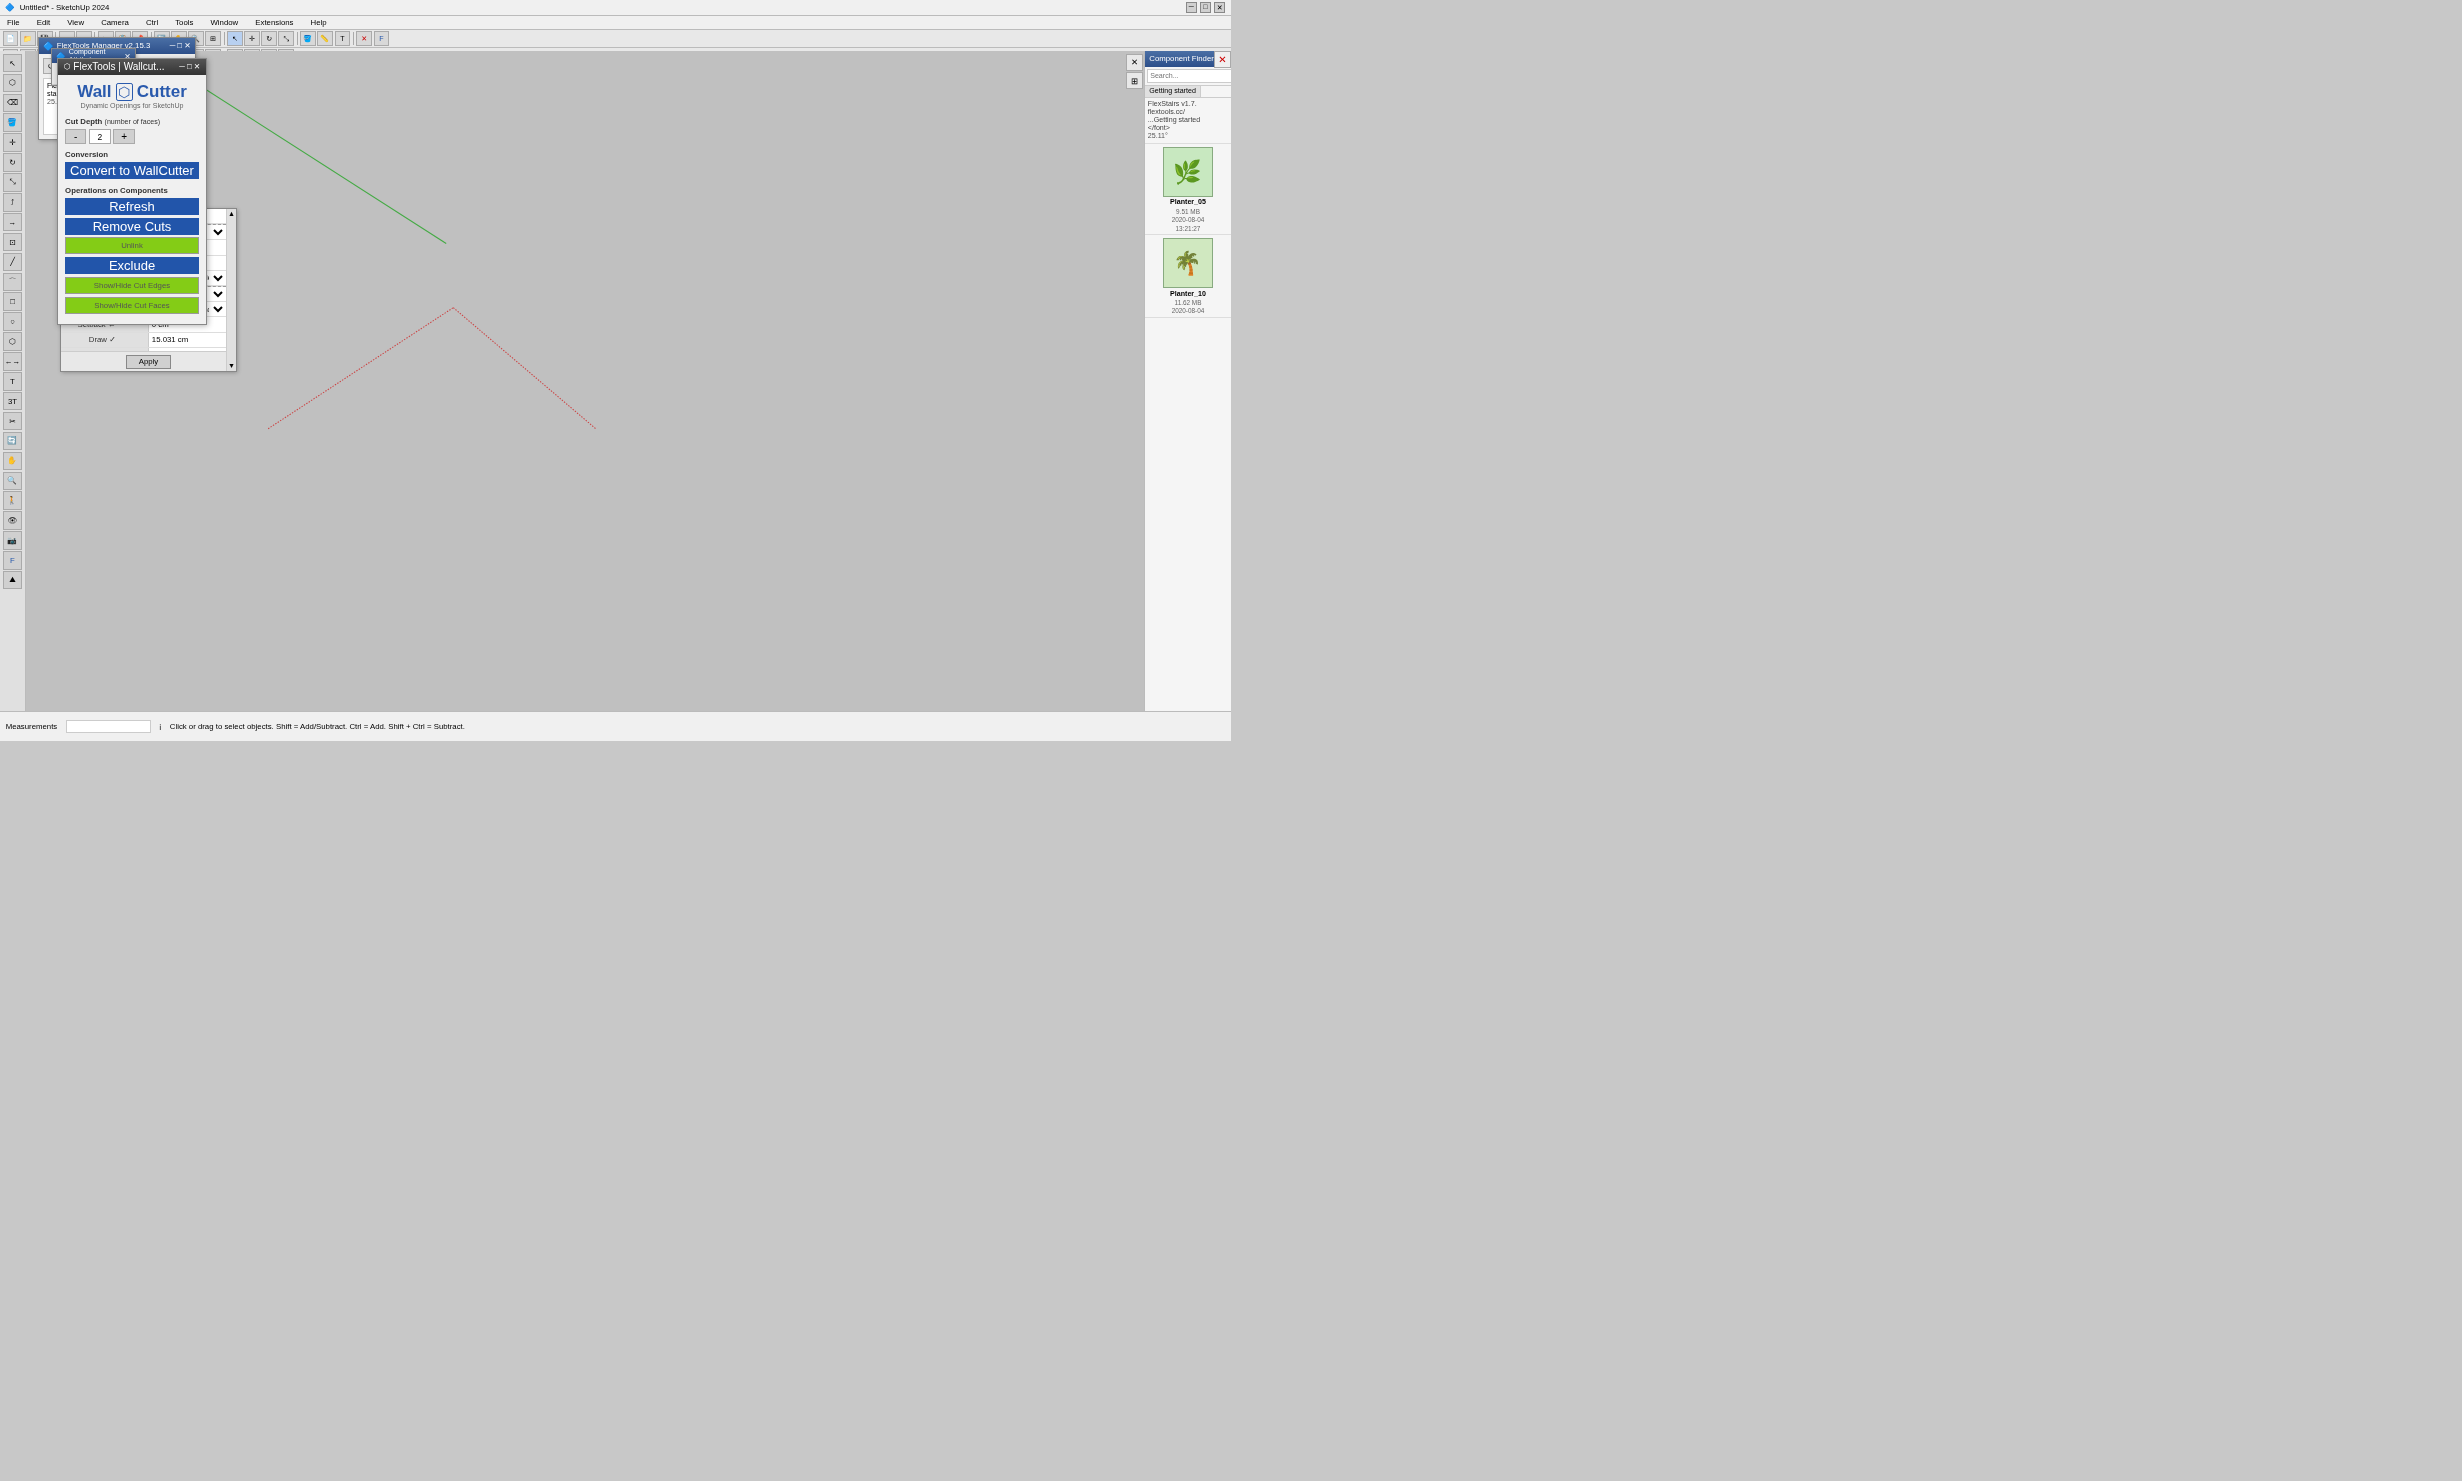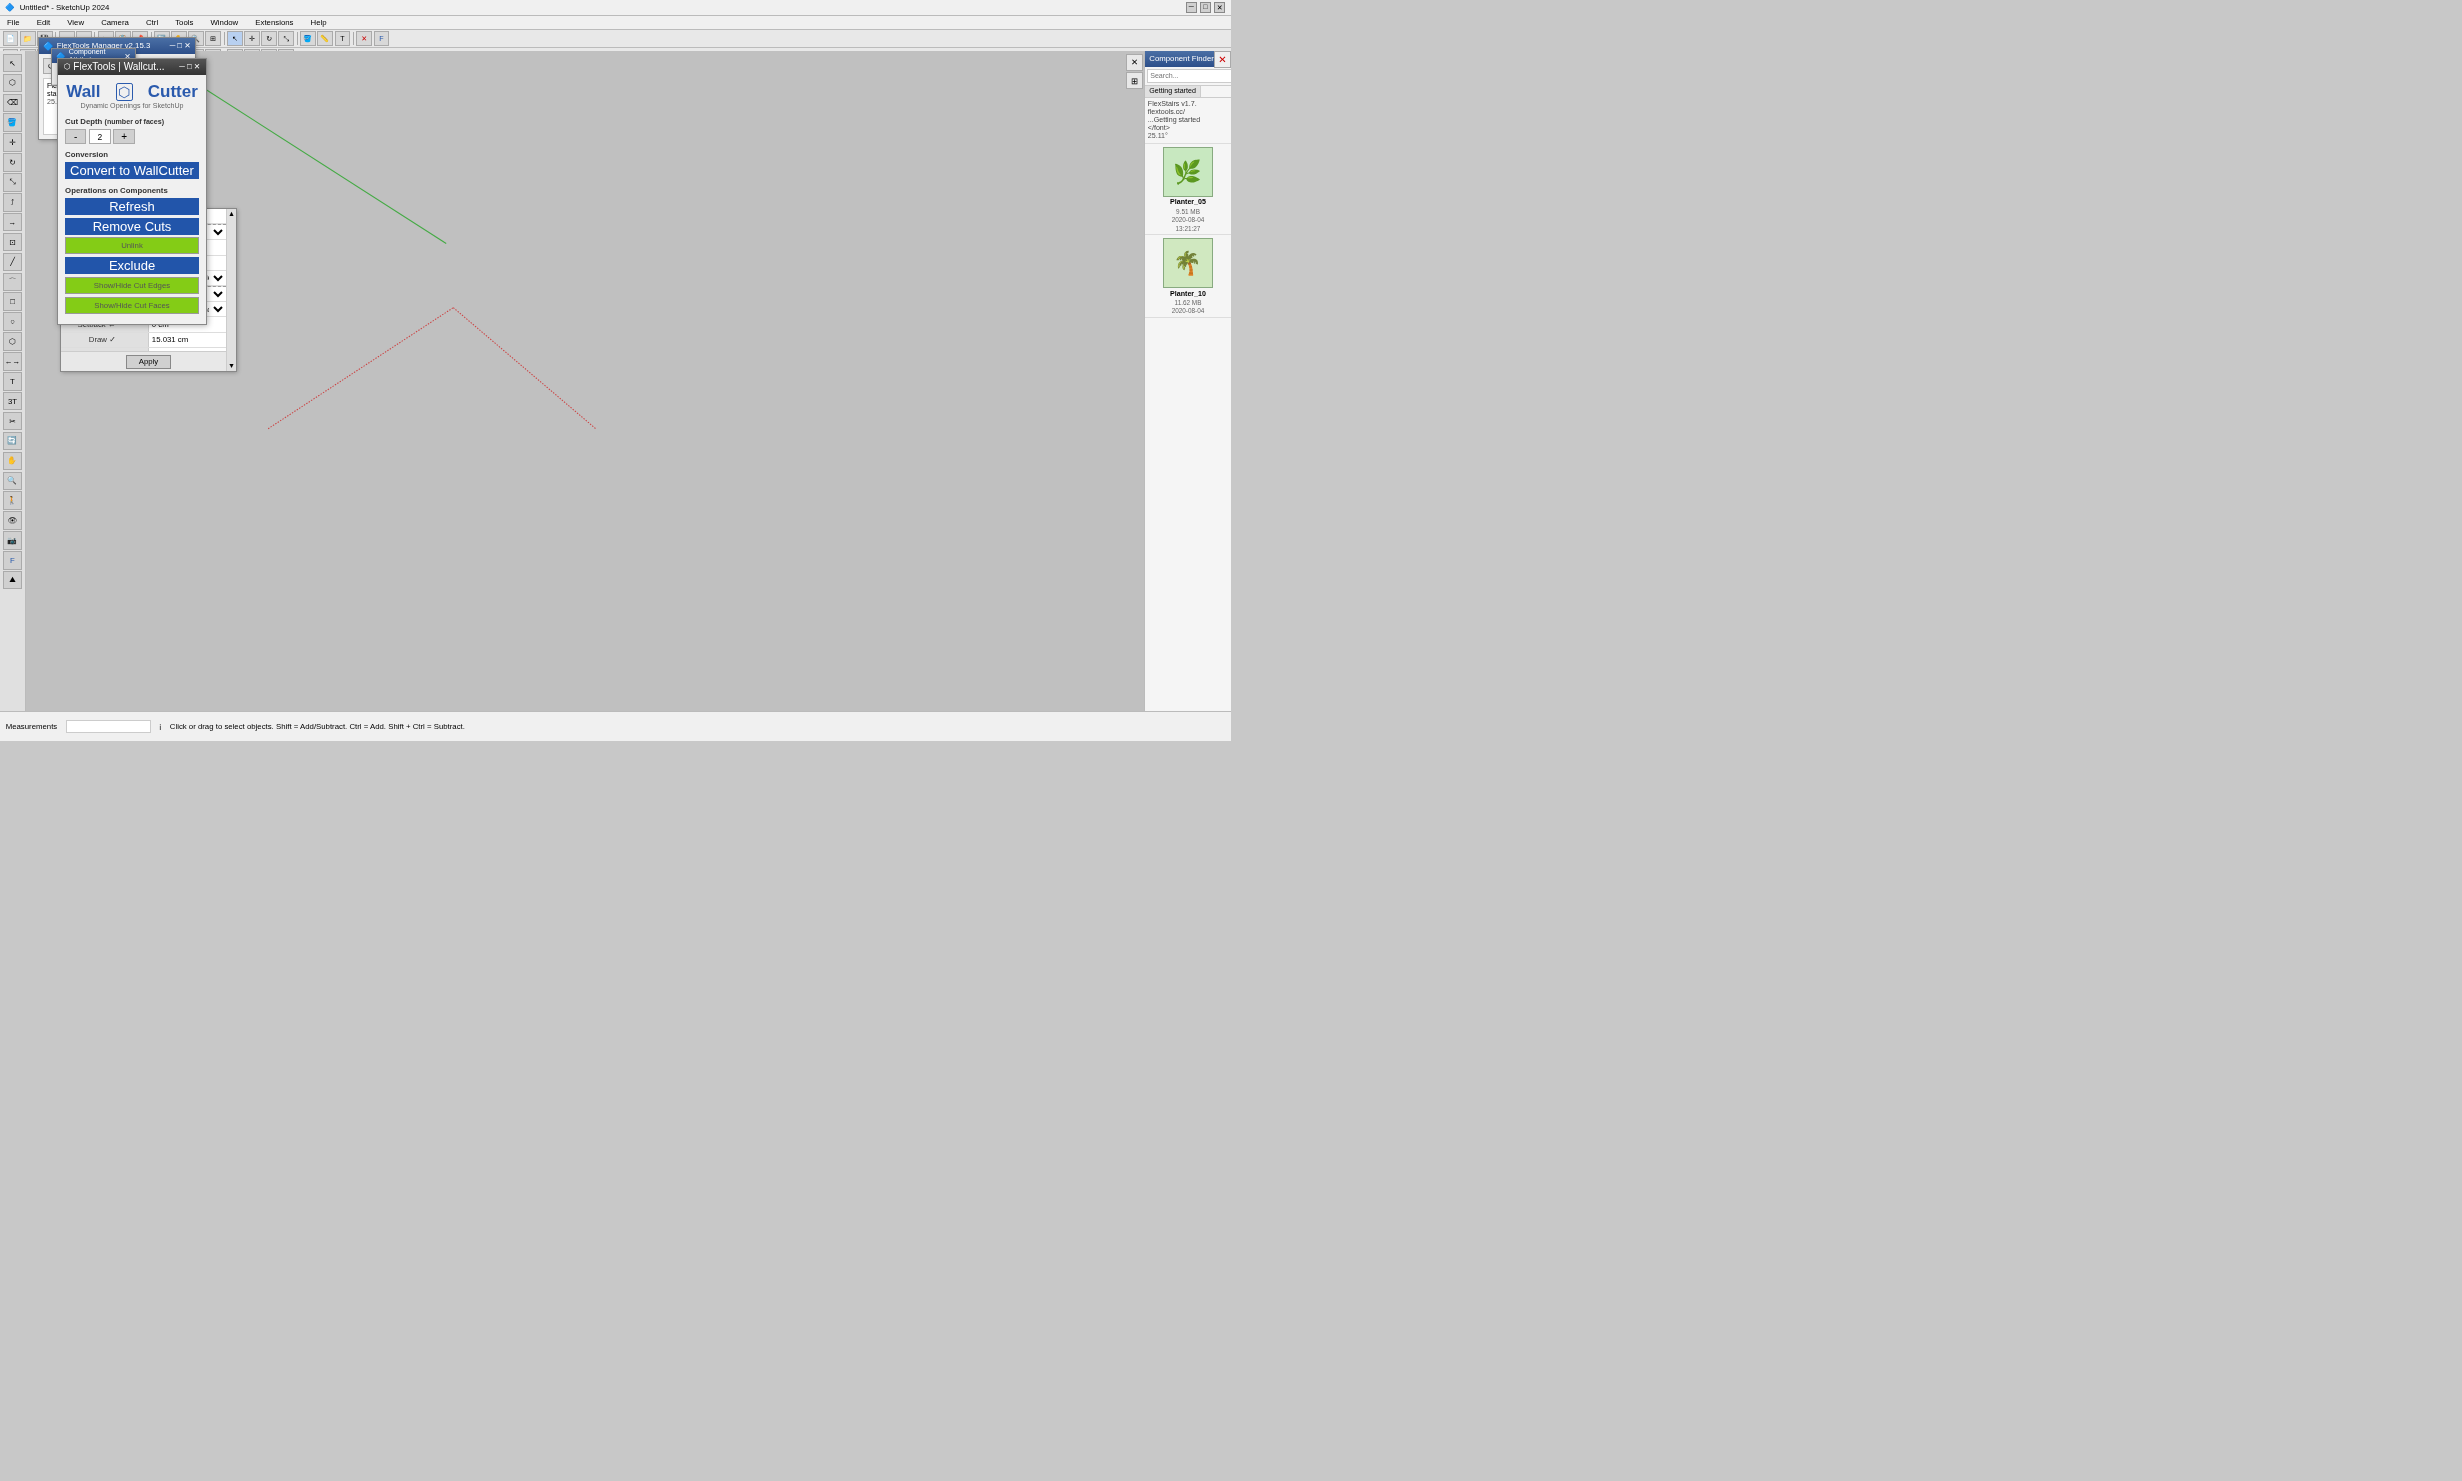--- a/index.html
+++ b/index.html
@@ -560,32 +560,32 @@
     <span style="flex:1;padding:0 2.8px;font-size:10px;">FlexTools | Wallcut...</span>
     <div style="display:flex;gap:2.1px;">
       <span style="cursor:pointer;font-size:7.8px;">─</span>
       <span style="cursor:pointer;font-size:7.8px;">□</span>
       <span style="cursor:pointer;font-size:7.8px;">✕</span>
     </div>
   </div>
   <div class="wallcutter-body">
 
     <div class="wallcutter-logo">
-      <div style="display:flex;align-items:center;gap:15px;">
+      <div style="display:flex;align-items:center;gap:4px;">
         <span style="font-size:17px;font-weight:bold;color:#2a5aad;">Wall</span>
         <span style="font-size:14.2px;color:#2a5aad;border:1.4px solid #2a5aad;border-radius:2.1px;padding:0 1.4px;">⬡</span>
         <span style="font-size:17px;font-weight:bold;color:#2a5aad;">Cutter</span>
       </div>
       <span style="font-size:7.1px;color:#666;">Dynamic Openings for SketchUp</span>
     </div>
 
     <div>
       <div class="wallcutter-section-label">
         <strong>Cut Depth</strong>
-        <span style="font-weight:bold;font-size:7.1px;">(number of faces)</span>
+        <span style="font-weight:normal;font-size:7.1px;">(number of faces)</span>
       </div>
       <div class="cut-depth-row">
         <button class="cut-depth-btn">-</button>
         <div class="cut-depth-val">2</div>
         <button class="cut-depth-btn">+</button>
       </div>
     </div>
 
     <div>
       <div class="wallcutter-section-label">

